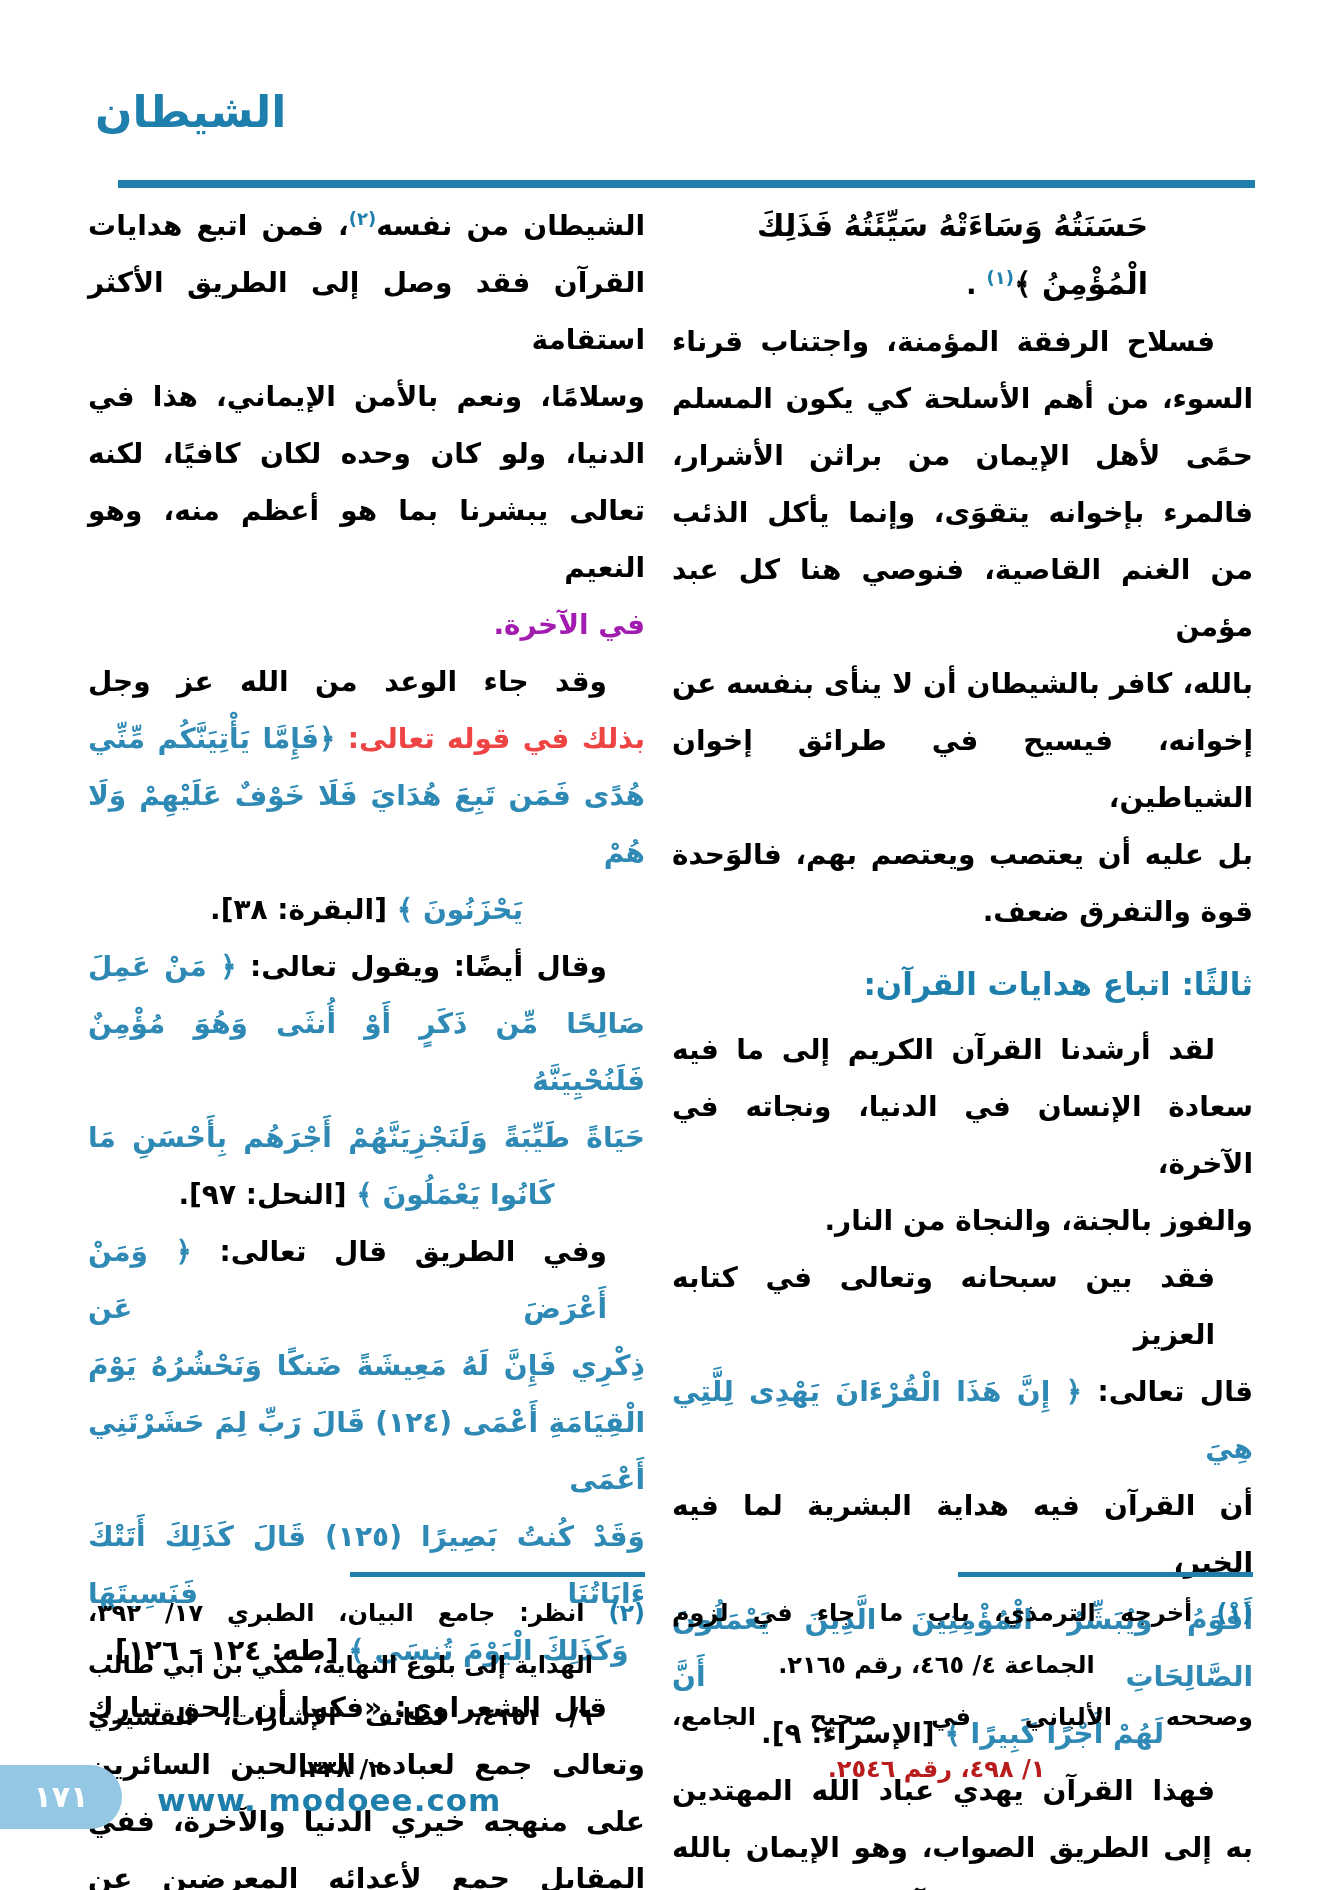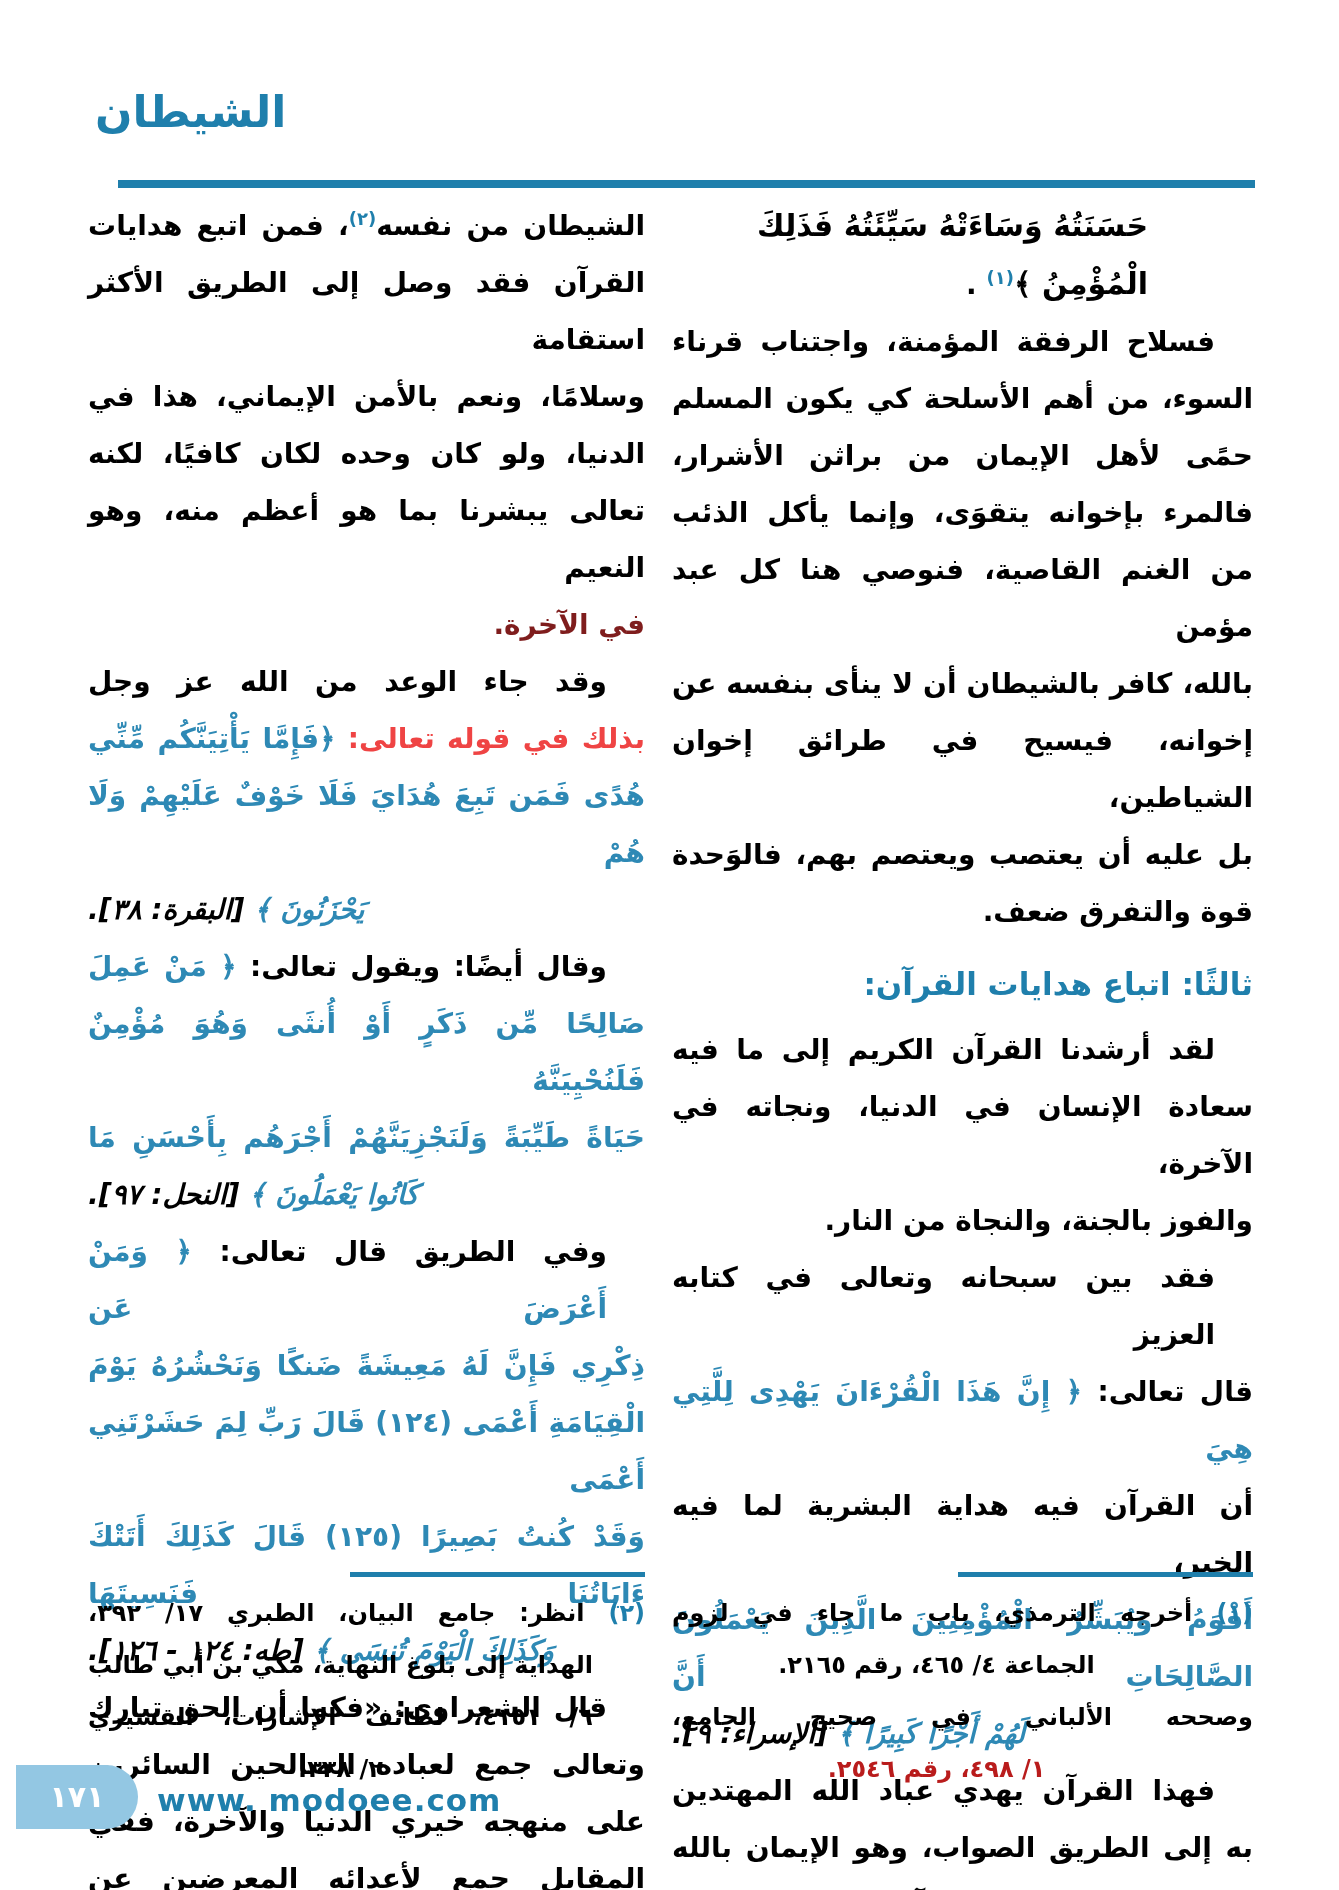--- a/index.html
+++ b/index.html
@@ -11,35 +11,35 @@
     position:absolute;left:95px;top:86px;font-size:44px;font-weight:bold;
     direction:rtl;
   }
   .title-rule{position:absolute;left:118px;top:180px;height:8px;right:84px;}
   .col{position:absolute;top:197px;direction:rtl;}
   .col-right{right:86px;width:581px;}
   .col-left{left:88px;width:557px;}
   .line{min-height:57px;line-height:57px;font-size:28px;font-weight:bold;color:#000;}
   .al-j{text-align:justify;text-align-last:justify;}
   .al-r{text-align:right;}
-  .al-l{text-align:left;font-style:italic;}
+  .al-l{text-align:center;}
   .al-c{text-align:center;}
   .ind{padding-right:38px;}
   .ind-lg{padding-right:105px;}
   .heading{font-size:31px;margin:16px 0 8px;}
   .hadith{font-size:30px;}
   .sup{vertical-align:super;font-size:18px;line-height:0;}
   .fn{position:absolute;direction:rtl;font-weight:bold;}
   .fn-right{right:86px;width:581px;top:1572px;}
   .fn-left{left:88px;width:557px;top:1572px;}
   .fn-rule{width:295px;height:5px;margin-bottom:10px;}
   .fn .line{min-height:52px;line-height:52px;font-size:24px;}
   .fn .cont{padding-right:52px;}
   .page-pill{
-    position:absolute;left:16px;top:1765px;width:122px;height:64px;
+    position:absolute;left:0;top:1765px;width:122px;height:64px;
     border-radius:0 34px 34px 0;color:#ffffff;text-align:center;
     line-height:64px;font-size:30px;font-weight:bold;direction:rtl;
   }
   .website{
     position:absolute;left:157px;top:1782px;font-size:31px;font-weight:bold;
     text-decoration:none;letter-spacing:1px;
   }
 </style>
 </head>
 <body>
@@ -70,21 +70,21 @@
     <div class="line al-j ind"><span style="color: rgb(0, 0, 0);">فهذا القرآن يهدي عباد الله المهتدين</span></div>
     <div class="line al-j"><span style="color: rgb(0, 0, 0);">به إلى الطريق الصواب، وهو الإيمان بالله</span></div>
     <div class="line al-j"><span style="color: rgb(0, 0, 0);">عز وجل وتوحيده، فالقرآن نور من استضاء</span></div>
   </div>
 <div class="col col-left">
     <div class="line al-j"><span style="color: rgb(0, 0, 0);">الشيطان من نفسه</span><span class="sup" style="color: rgb(31, 127, 172);">(٢)</span><span style="color: rgb(0, 0, 0);">، فمن اتبع هدايات</span></div>
     <div class="line al-j"><span style="color: rgb(0, 0, 0);">القرآن فقد وصل إلى الطريق الأكثر استقامة</span></div>
     <div class="line al-j"><span style="color: rgb(0, 0, 0);">وسلامًا، ونعم بالأمن الإيماني، هذا في</span></div>
     <div class="line al-j"><span style="color: rgb(0, 0, 0);">الدنيا، ولو كان وحده لكان كافيًا، لكنه</span></div>
     <div class="line al-j"><span style="color: rgb(0, 0, 0);">تعالى يبشرنا بما هو أعظم منه، وهو النعيم</span></div>
-    <div class="line al-r"><span style="color: #7f1d1d;">في الآخرة.</span></div>
+    <div class="line al-r"><span style="color: #a21caf;">في الآخرة.</span></div>
     <div class="line al-j ind"><span style="color: rgb(0, 0, 0);">وقد جاء الوعد من الله عز وجل</span></div>
     <div class="line al-j"><span style="color: #ef4444;">بذلك في قوله تعالى: </span><span style="color: rgb(46, 137, 181);">﴿فَإِمَّا يَأْتِيَنَّكُم مِّنِّي</span></div>
     <div class="line al-j"><span style="color: rgb(46, 137, 181);">هُدًى فَمَن تَبِعَ هُدَايَ فَلَا خَوْفٌ عَلَيْهِمْ وَلَا هُمْ</span></div>
     <div class="line al-l"><span style="color: rgb(46, 137, 181);">يَحْزَنُونَ ﴾</span><span style="color: rgb(0, 0, 0);"> [البقرة: ٣٨].</span></div>
     <div class="line al-j ind"><span style="color: rgb(0, 0, 0);">وقال أيضًا: ويقول تعالى: </span><span style="color: rgb(46, 137, 181);">﴿ مَنْ عَمِلَ</span></div>
     <div class="line al-j"><span style="color: rgb(46, 137, 181);">صَالِحًا مِّن ذَكَرٍ أَوْ أُنثَى وَهُوَ مُؤْمِنٌ فَلَنُحْيِيَنَّهُ</span></div>
     <div class="line al-j"><span style="color: rgb(46, 137, 181);">حَيَاةً طَيِّبَةً وَلَنَجْزِيَنَّهُمْ أَجْرَهُم بِأَحْسَنِ مَا</span></div>
     <div class="line al-l"><span style="color: rgb(46, 137, 181);">كَانُوا يَعْمَلُونَ ﴾</span><span style="color: rgb(0, 0, 0);"> [النحل: ٩٧].</span></div>
     <div class="line al-j ind"><span style="color: rgb(0, 0, 0);">وفي الطريق قال تعالى: </span><span style="color: rgb(46, 137, 181);">﴿ وَمَنْ أَعْرَضَ عَن</span></div>
     <div class="line al-j"><span style="color: rgb(46, 137, 181);">ذِكْرِي فَإِنَّ لَهُ مَعِيشَةً ضَنكًا وَنَحْشُرُهُ يَوْمَ</span></div>

